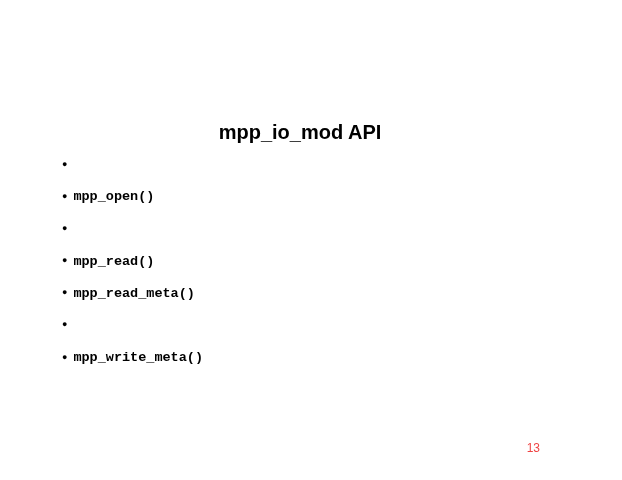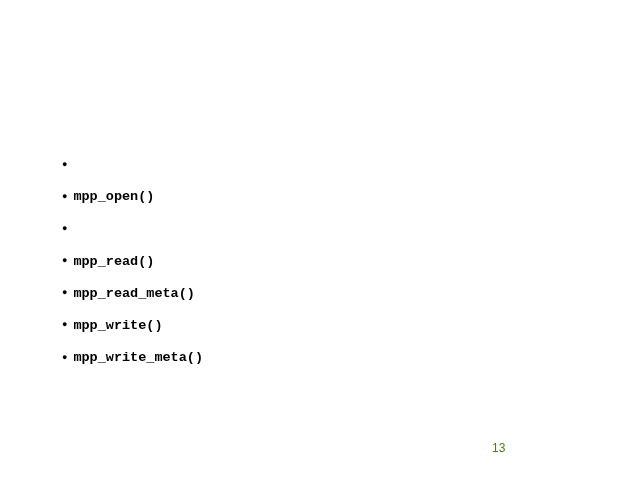--- a/index.html
+++ b/index.html
@@ -60,32 +60,33 @@
     line-height: 9px;
     margin-right: 6px;
     transform: translateY(-0.5px);
     color: var(--fg);
   }
   .page-number {
     position: absolute;
     top: 441px;
     left: 492px;
     width: 48px;
-    text-align: left;
+    text-align: right;
     font-family: "Liberation Sans", sans-serif;
     font-size: 12px;
     line-height: 14px;
-    color: #4d7c0f;
+    color: #ef4444;
   }
 </style>
 </head>
 <body>
 
 <div class="slide">
 
+  <div class="slide-title">mpp_io_mod API</div>
 
   <ul class="bullet-list">
     <li class="bullet-item">
       <span class="bullet-dot">●</span>
     </li>
     <li class="bullet-item">
       <span class="bullet-dot">●</span>
       <span>mpp_open()</span>
     </li>
     <li class="bullet-item">
@@ -94,21 +95,20 @@
     <li class="bullet-item">
       <span class="bullet-dot">●</span>
       <span>mpp_read()</span>
     </li>
     <li class="bullet-item">
       <span class="bullet-dot">●</span>
       <span>mpp_read_meta()</span>
     </li>
     <li class="bullet-item">
       <span class="bullet-dot">●</span>
-      <span>mpp_write()</span>
     </li>
     <li class="bullet-item">
       <span class="bullet-dot">●</span>
       <span>mpp_write_meta()</span>
     </li>
   </ul>
 
   <div class="page-number">13</div>
 
 </div>

